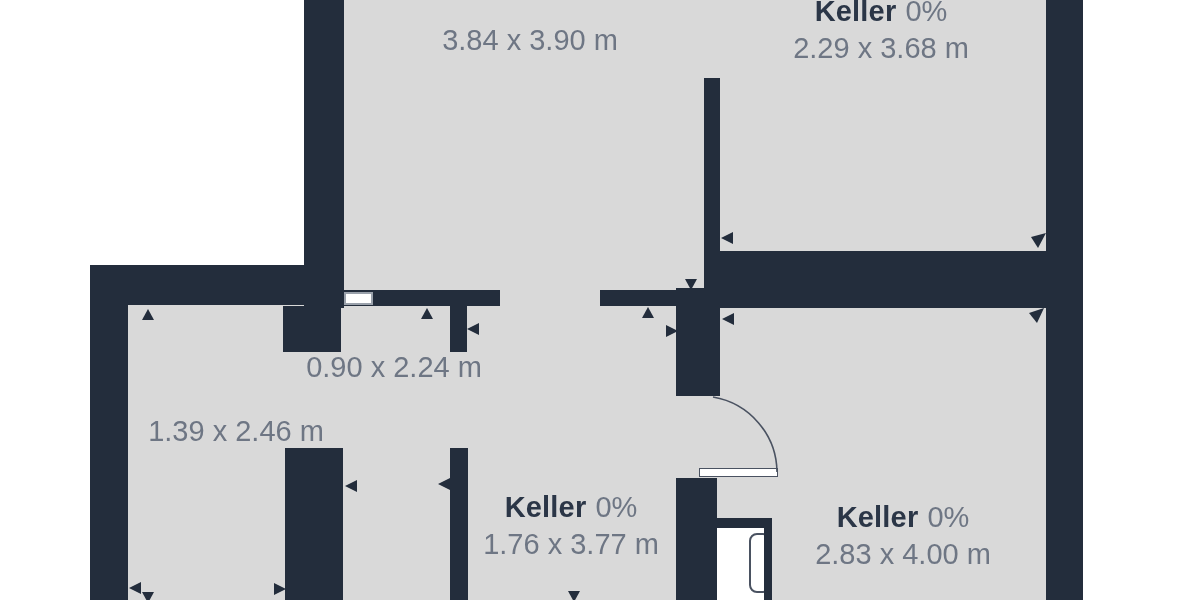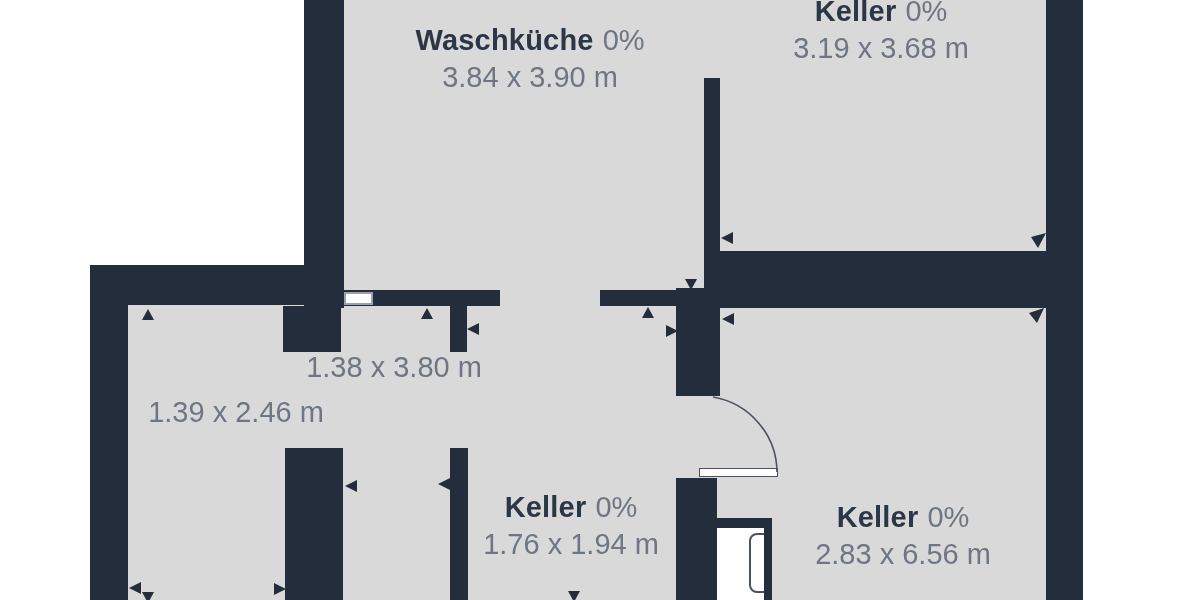--- a/index.html
+++ b/index.html
@@ -101,40 +101,39 @@
   </svg>
 
   <div class="hotspot" style="left:344px;top:0;width:360px;height:290px"></div>
   <div class="hotspot" style="left:720px;top:0;width:326px;height:251px"></div>
   <div class="hotspot" style="left:341px;top:306px;width:109px;height:294px"></div>
   <div class="hotspot" style="left:128px;top:305px;width:155px;height:295px"></div>
   <div class="hotspot" style="left:467px;top:306px;width:209px;height:294px"></div>
   <div class="hotspot" style="left:720px;top:308px;width:326px;height:292px"></div>
 
   <div class="room-label" style="left:530px;top:22px">
-    <div><span class="room-name">Waschküche</span><span class="room-occ">0%</span></div>
     <div class="room-dims">3.84 x 3.90 m</div>
   </div>
 
   <div class="room-label" style="left:881px;top:-7px">
     <div><span class="room-name">Keller</span><span class="room-occ">0%</span></div>
-    <div class="room-dims">3.19 x 3.68 m</div>
+    <div class="room-dims">2.29 x 3.68 m</div>
   </div>
 
   <div class="room-label" style="left:394px;top:349px">
-    <div class="room-dims">1.38 x 3.80 m</div>
+    <div class="room-dims">0.90 x 2.24 m</div>
   </div>
 
-  <div class="room-label" style="left:236px;top:394px">
+  <div class="room-label" style="left:236px;top:413px">
     <div class="room-dims">1.39 x 2.46 m</div>
   </div>
 
   <div class="room-label" style="left:571px;top:489px">
     <div><span class="room-name">Keller</span><span class="room-occ">0%</span></div>
-    <div class="room-dims">1.76 x 1.94 m</div>
+    <div class="room-dims">1.76 x 3.77 m</div>
   </div>
 
   <div class="room-label" style="left:903px;top:499px">
     <div><span class="room-name">Keller</span><span class="room-occ">0%</span></div>
-    <div class="room-dims">2.83 x 6.56 m</div>
+    <div class="room-dims">2.83 x 4.00 m</div>
   </div>
 
 </div>
 
 </body></html>

